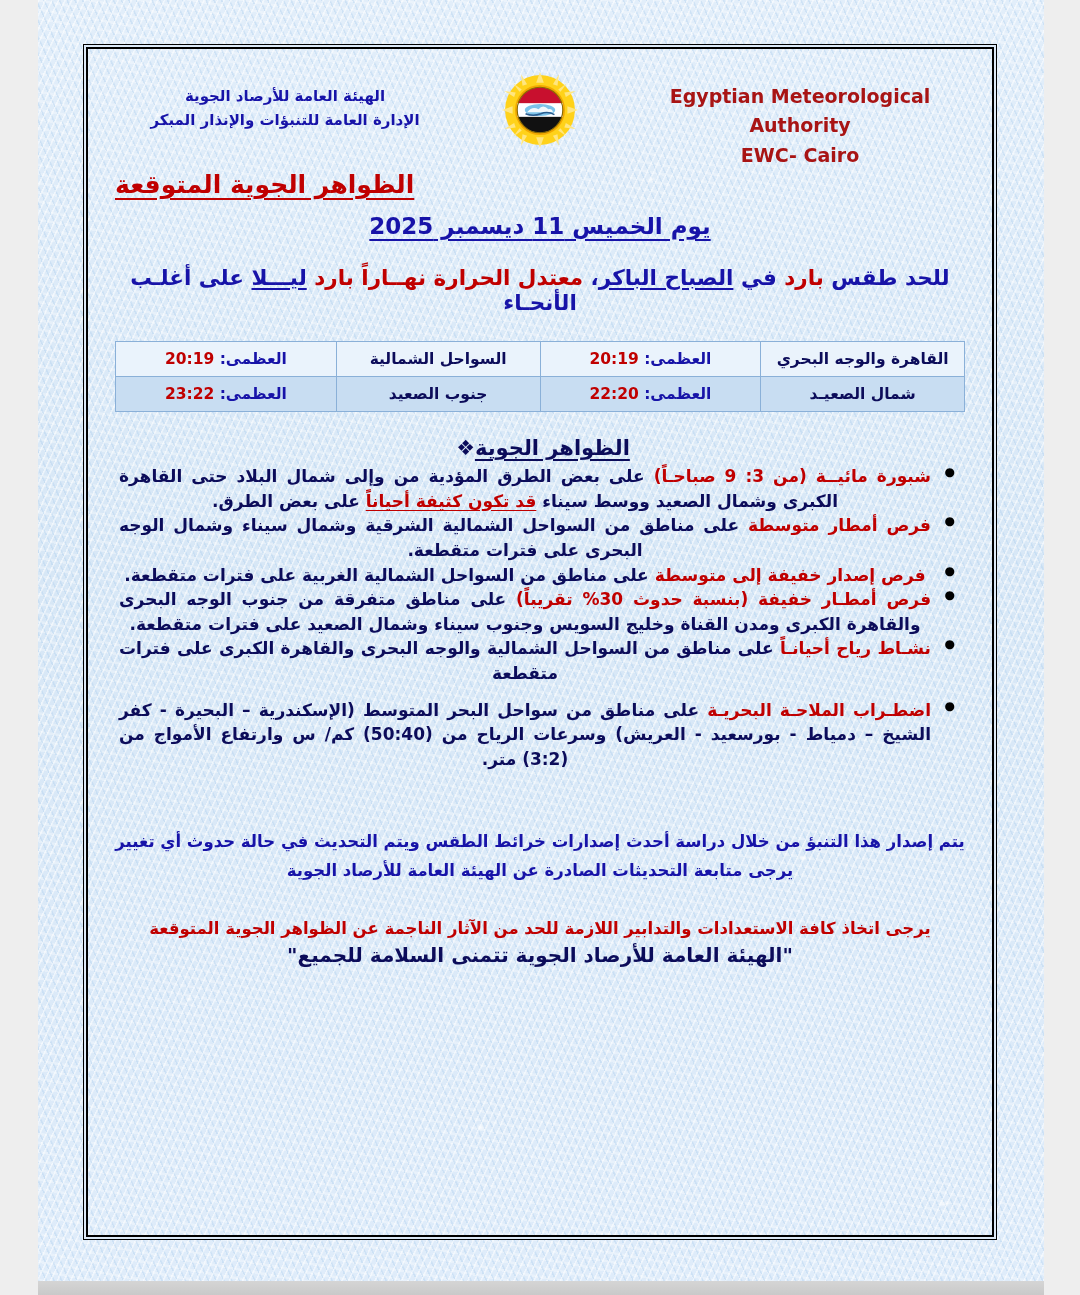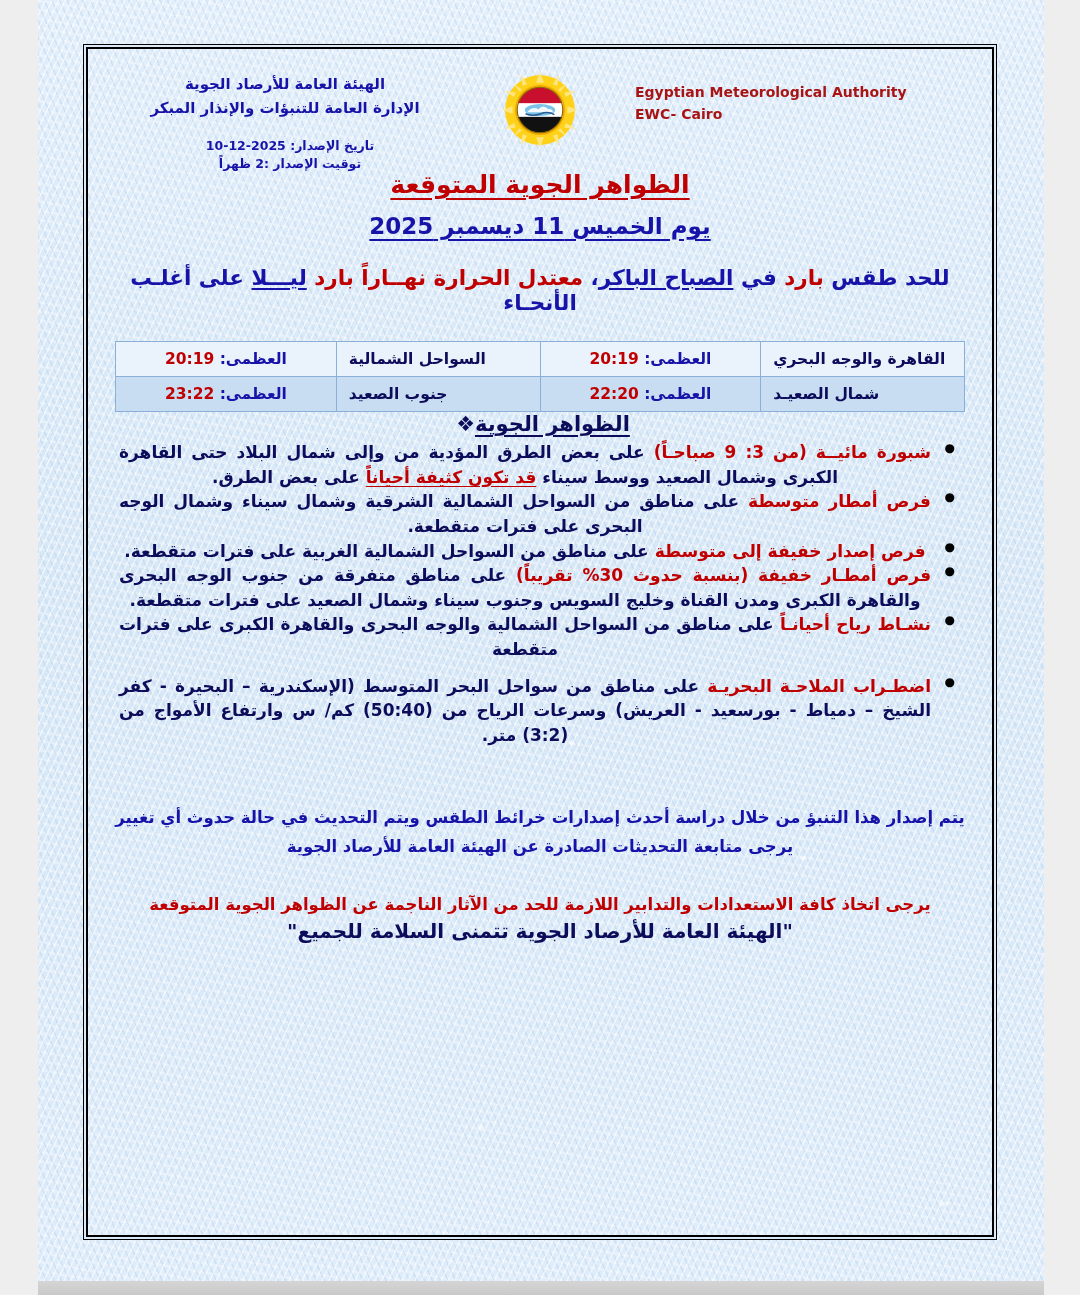--- a/index.html
+++ b/index.html
@@ -64,29 +64,29 @@
     height: 1176px;
     box-sizing: border-box;
     padding: 10px 22px 0 22px;
   }
 
   
   .hdr { position: relative; height: 104px; }
   .hdr-en {
     position: absolute; right: 0; top: 18px;
     width: 330px;
-    text-align: left;
+    text-align: center;
     color: #a81414;
     font-weight: bold;
-    font-size: 14px;
+    font-size: 19px;
     line-height: 1.55;
     direction: ltr;
   }
   .hdr-ar {
-    position: absolute; left: 0; top: 8px;
+    position: absolute; left: 0; top: 20px;
     width: 340px;
     text-align: center;
     color: #1713a8;
     font-weight: bold;
     font-size: 15px;
     line-height: 1.6;
   }
   .hdr-issue {
     position: absolute; left: 10px; top: 73px;
     width: 330px;
@@ -99,21 +99,21 @@
 
   
   .emblem {
     position: absolute; left: 50%; top: 8px;
     transform: translateX(-50%);
     width: 76px; height: 76px;
   }
 
   
   .title-main {
-    text-align: center;
+    text-align: left;
     color: #c00000;
     font-weight: bold;
     font-size: 25px;
     margin-top: 2px;
     text-decoration: underline;
     text-underline-offset: 5px;
   }
   .title-date {
     text-align: center;
     color: #1713a8;
@@ -143,30 +143,31 @@
     font-weight: bold;
   }
   table.temps td {
     border: 1px solid #8ab0d8;
     padding: 6px 12px;
     height: 22px;
     white-space: nowrap;
   }
   table.temps tr.r1 td { background: #eaf3fc; }
   table.temps tr.r2 td { background: #c8ddf2; }
-  td.region { color: #0c0c5a; width: 24%; text-align: left; }
+  td.region { color: #0c0c5a; width: 24%; text-align: center; }
   td.temp   { color: #1713a8; width: 26%; text-align: center; }
   td.temp .v { color: #c00000; }
 
   
   .sec-head {
     text-align: center;
     color: #0c0c5a;
     font-weight: bold;
     font-size: 21px;
+    margin-top: 24px;
     margin-bottom: 4px;
   }
   .sec-head .txt { text-decoration: underline; text-underline-offset: 4px; }
   .sec-head .dia { text-decoration: none; margin-left: 6px; }
 
   
   ul.bullets {
     list-style: none;
     margin: 0;
     padding: 0 8px 0 4px;
@@ -266,24 +267,20 @@
           </g>
           <circle cx="50" cy="50" r="30" fill="none" stroke="#8a6a00" stroke-width="1.5"></circle>
         </g>
       </svg>
 
       <div class="hdr-ar">
         <div>الهيئة العامة للأرصاد الجوية</div>
         <div>الإدارة العامة للتنبؤات والإنذار المبكر</div>
       </div>
 
-      <div class="hdr-issue">
-        <div>تاريخ الإصدار: 2025-12-10</div>
-        <div>توقيت الإصدار :2 ظهراً</div>
-      </div>
     </div>
 
     <div class="title-main">الظواهر الجوية المتوقعة</div>
     <div class="title-date">يوم الخميس 11 ديسمبر 2025</div>
 
     <div class="summary"><span>للحد طقس </span><span class="red">بارد</span><span> في </span><span class="u">الصباح الباكر</span><span>، </span><span class="red">معتدل الحرارة</span><span> </span><span class="red">نهــاراً</span><span> </span><span class="red">بارد</span><span> </span><span class="u">ليـــلا</span><span> على أغلـب الأنحـاء</span></div>
 
     <table class="temps">
       <tbody>
         <tr class="r1">

